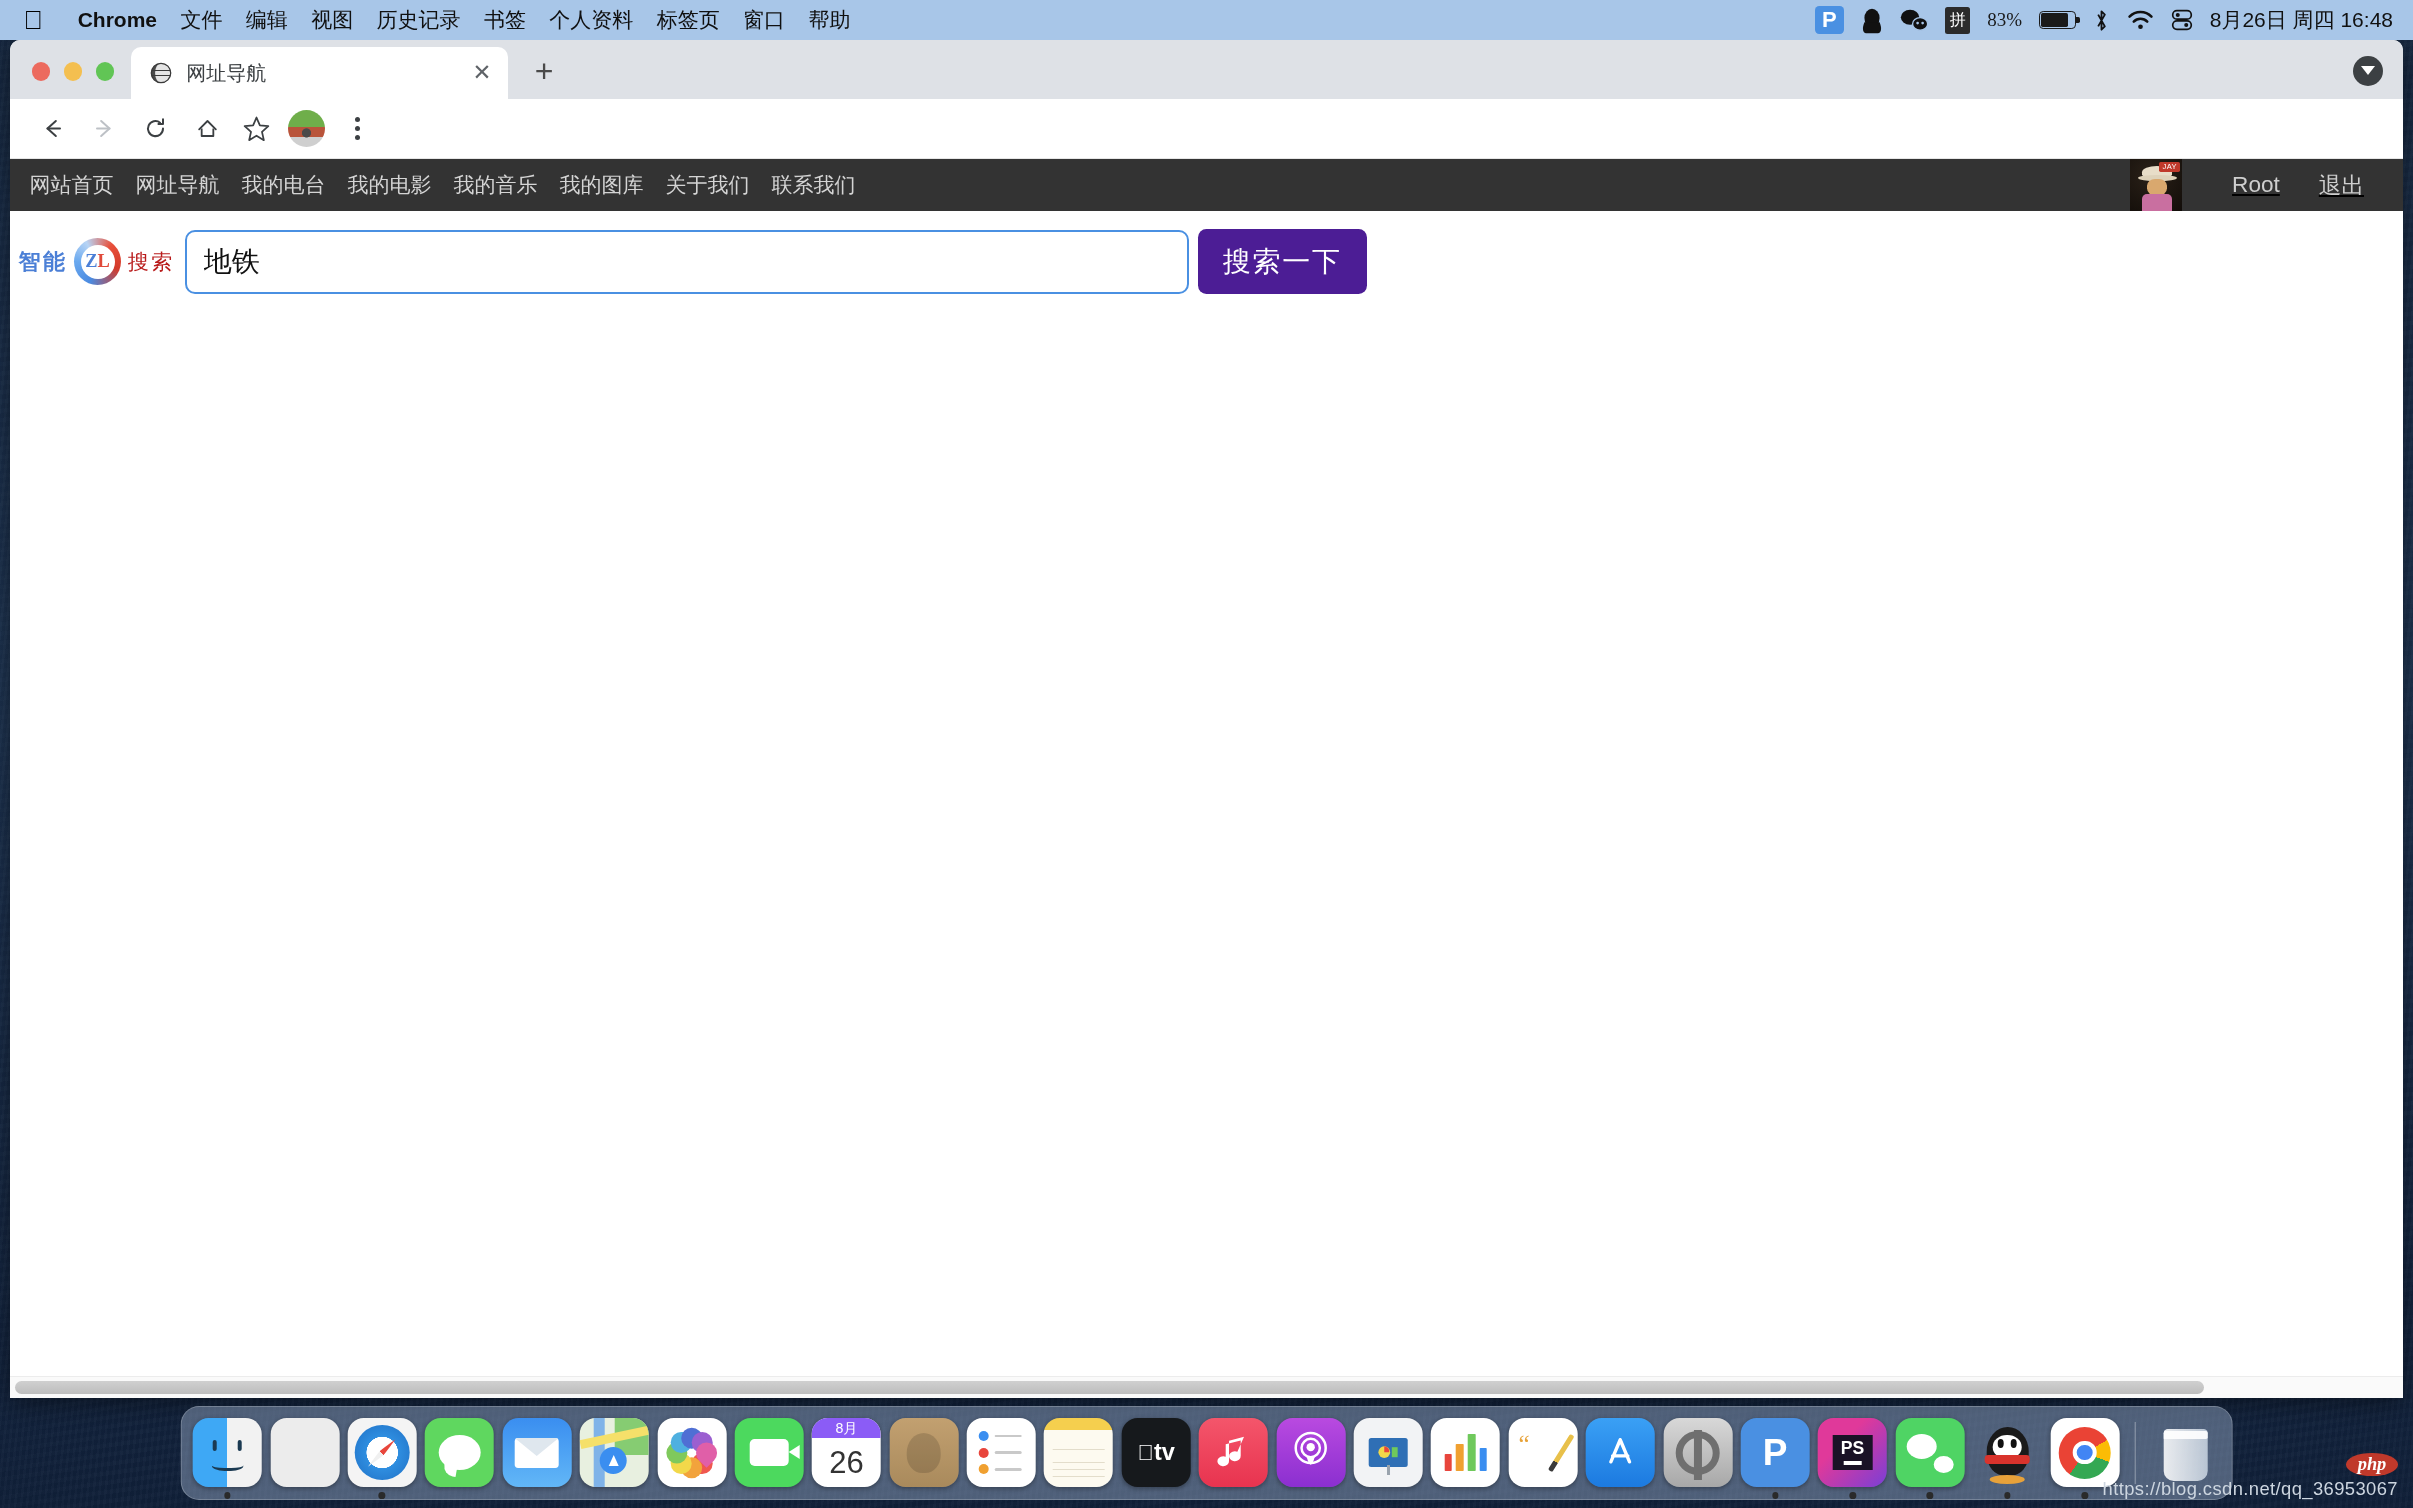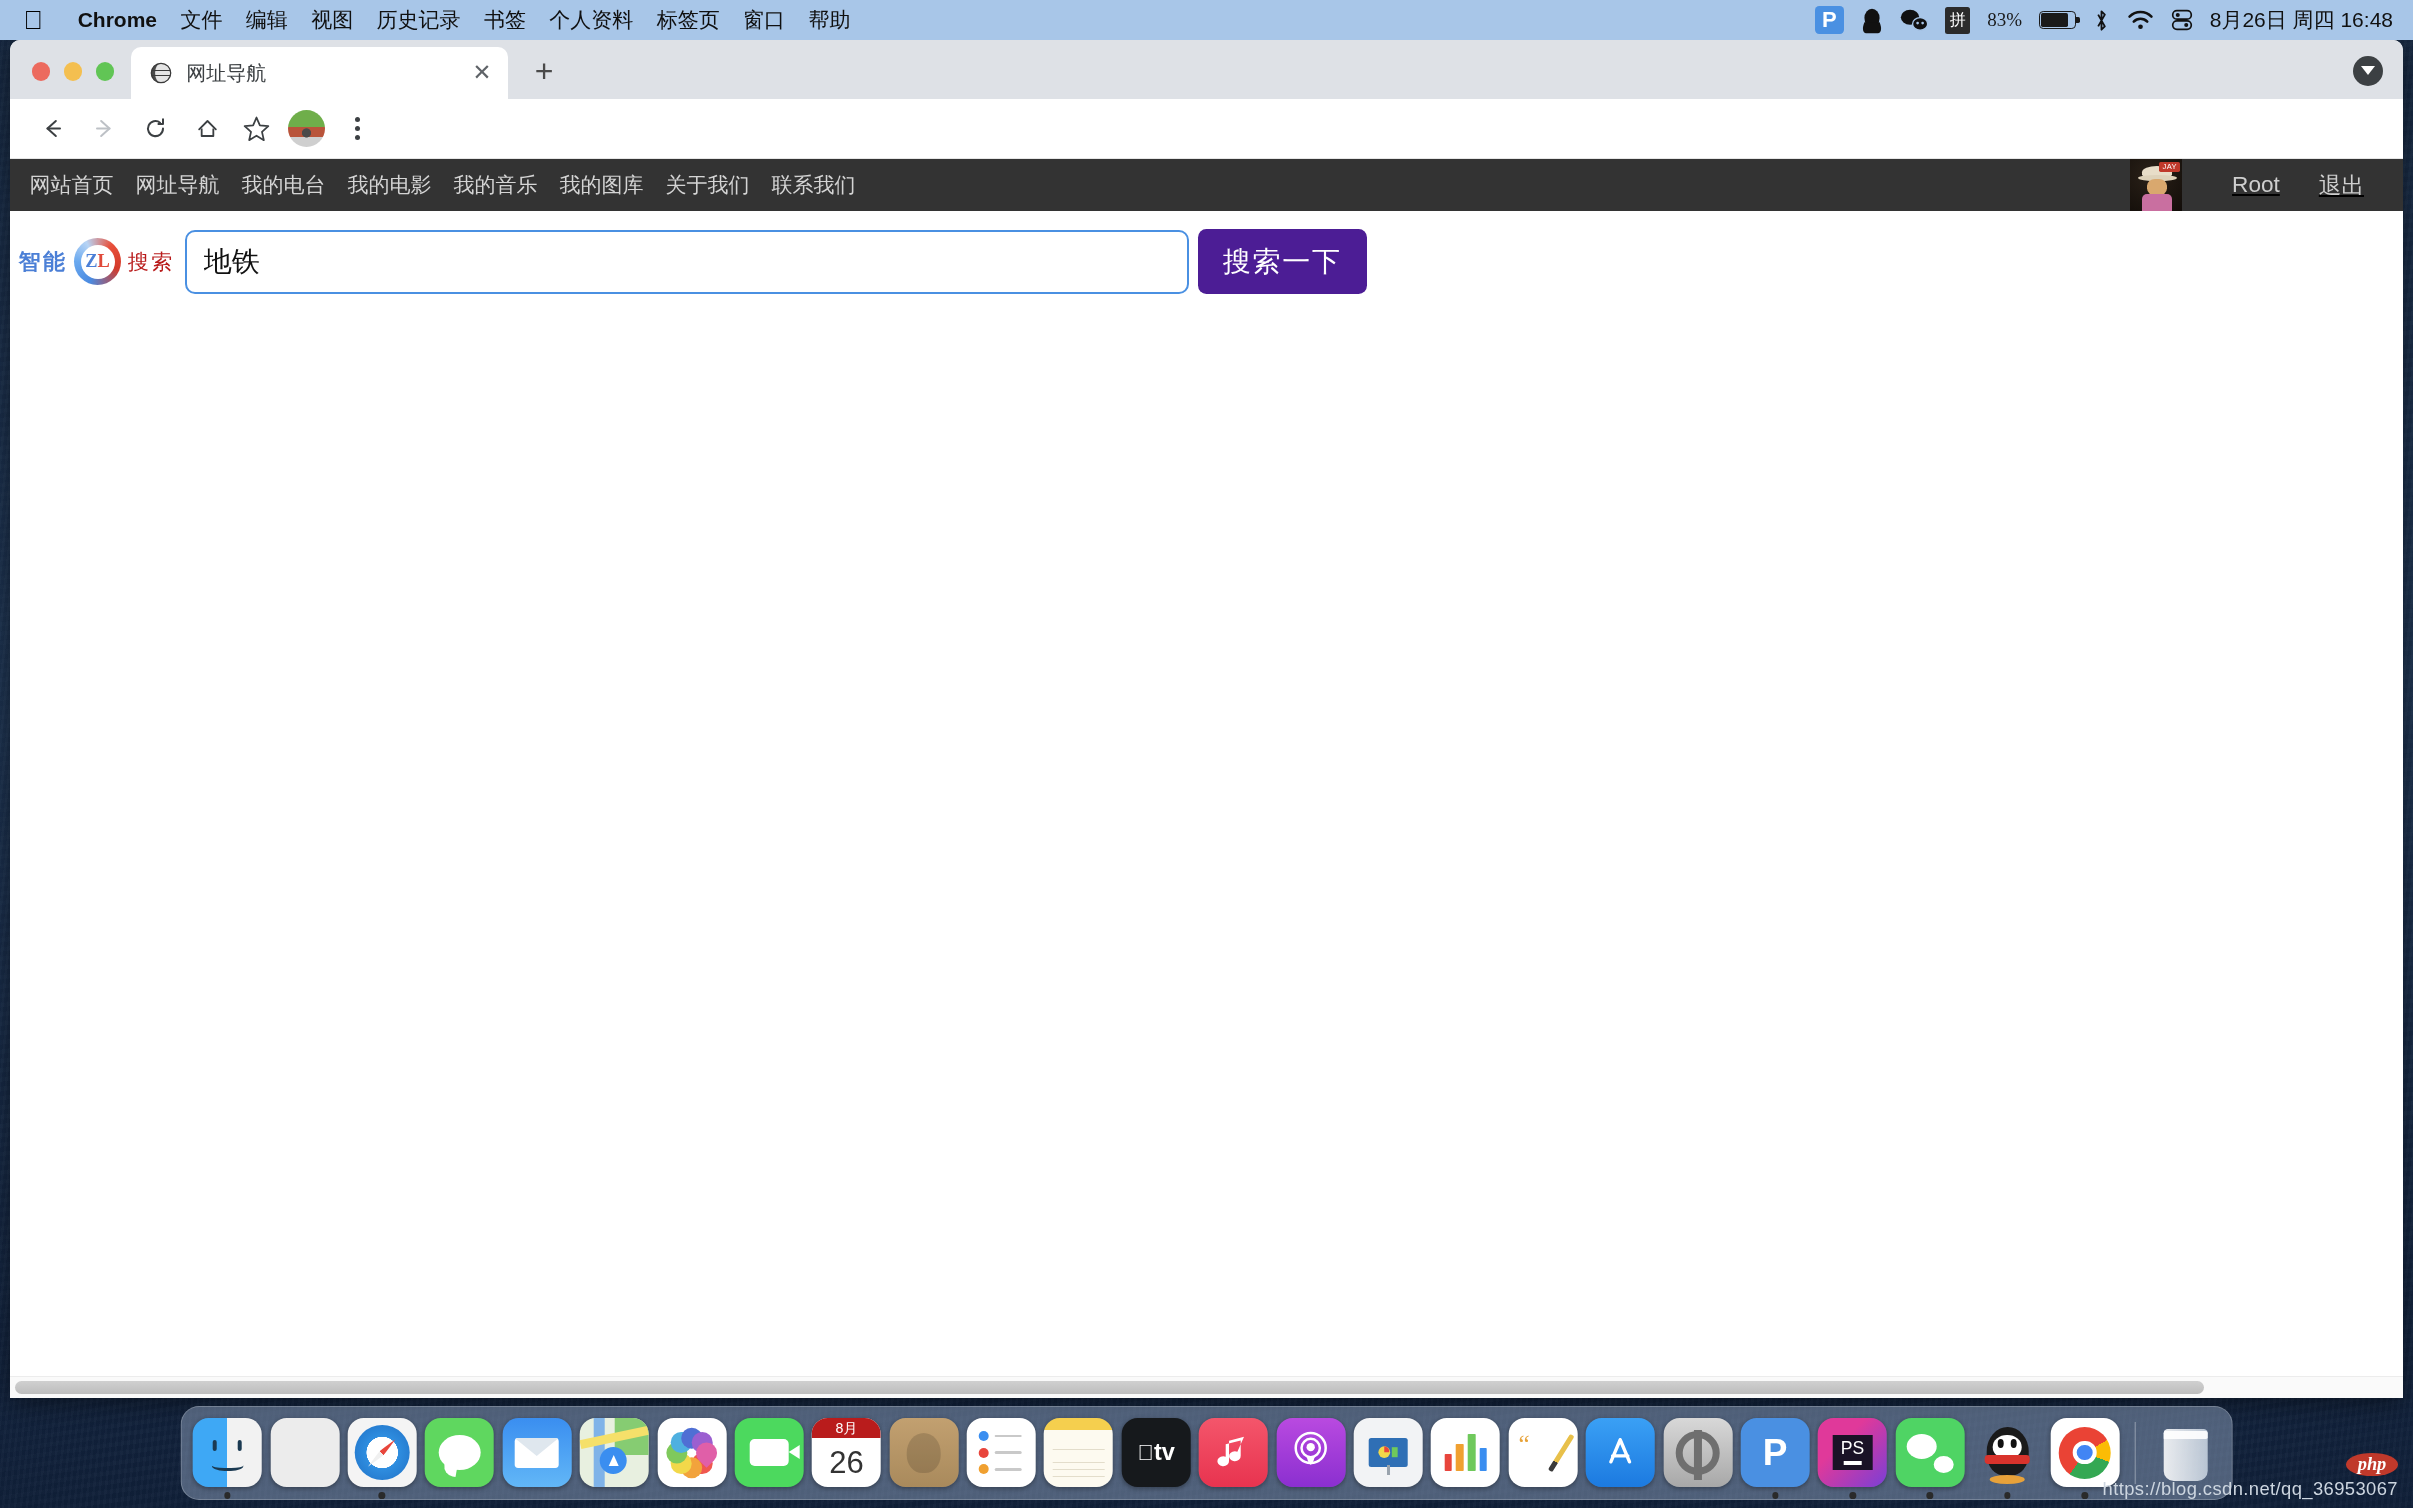--- a/index.html
+++ b/index.html
@@ -308,21 +308,21 @@
   .i-maps .road2 { position:absolute;left:0;top:15px;width:100%;height:9.2px;background:#f5e06a; transform: rotate(-12deg);}
   .i-maps .green { position:absolute;right:0;top:0;width:34px;height:37px;background:#86cc72;}
   .i-maps .pin { position:absolute;left:20px;top:28.5px;width:27px;height:27px;border-radius:50%;background:#3a8ef0;display:flex;align-items:center;justify-content:center;}
   .i-maps .pin::after{content:'';width:0;height:0;border-left:5px solid transparent;border-right:5px solid transparent;border-bottom:11.7px solid #fff;}
   .i-photos { background:#fff; }
   .i-photos .pet { position:absolute; left:50%; top:50%; width:21px; height:21px; border-radius:50% 50% 50% 0; transform-origin: 0 0; }
   .i-facetime { background:#4cd95e; }
   .i-facetime .cam { width:39px;height:27px;background:#fff;border-radius:5px; position:relative;}
   .i-facetime .cam::after{content:'';position:absolute;right:-11px;top:5.9px;width:0;height:0;border-top:7.5px solid transparent;border-bottom:7.5px solid transparent;border-right:11px solid #fff;}
   .i-calendar { background:#fff; flex-direction: column; }
-  .i-calendar .cal-top { width:100%; height:20px; background:#b91c1c; color:#fff; font-size:14.2px; display:flex;align-items:center;justify-content:center;}
+  .i-calendar .cal-top { width:100%; height:20px; background:#8b5cf6; color:#fff; font-size:14.2px; display:flex;align-items:center;justify-content:center;}
   .i-calendar .cal-day { flex:1; display:flex;align-items:center;justify-content:center;font-size:31px;color:#333;}
   .i-contacts { background: linear-gradient(180deg,#c2a070,#a98a5c); }
   .i-contacts .ct { width:34px;height:40px;border-radius:50% 50% 45% 45%;background:rgba(0,0,0,0.14);}
   .i-reminders { background:#fff; padding:11.7px; flex-direction:column; gap:6.7px; align-items:flex-start;}
   .i-reminders .rrow { display:flex;align-items:center;gap:5.9px;}
   .i-reminders .rdot { width:10px;height:10px;border-radius:50%;}
   .i-reminders .rline { width:27px;height:2.5px;background:#c9c9c9;border-radius:1.7px;}
   .i-notes { background: linear-gradient(180deg,#f5cf4e 0 17%, #fdfaf0 17% 100%); }
   .i-notes .nlines { position:absolute;left:8.4px;top:25px;right:8.4px;height:34px;
     background: repeating-linear-gradient(180deg, transparent 0 5.9px, #e3ddcb 5.9px 6.7px);}
@@ -338,21 +338,21 @@
   .i-pages { background:#fff; }
   .i-pages .quote { position:absolute;left:10px;top:11.7px;color:#e8a33a;font-size:25px;font-family:"Liberation Serif",serif;}
   .i-pages .pen { position:absolute;right:13.4px;top:13.4px;width:5px;height:42px;background:linear-gradient(180deg,#e8c04a 0 75%, #3a3a3a 75% 100%); transform:rotate(32deg);border-radius:1.7px;}
   .i-appstore { background: linear-gradient(180deg,#3aa0f5,#1c7ae0); }
   .i-sysprefs { background: linear-gradient(180deg,#d8d8d8,#a8a8a8); }
   .i-sysprefs .gear { width:44px;height:44px;border-radius:50%;border:7.5px solid #6f6f6f; position:relative;}
   .i-sysprefs .gear::after{content:'';position:absolute;left:50%;top:-7.5px;transform:translateX(-50%);width:7.5px;height:50px;background:#6f6f6f;}
   .i-phpstorm { background:#4a90e2; }
   .i-ps { background: linear-gradient(135deg,#e0399a 0 35%, #7a3fd6 100%); }
   .i-ps .psq { width:40px;height:35px;background:#1a1226;display:flex;align-items:center;justify-content:center;flex-direction:column;}
-  .i-ps .pstxt { color:#fff;font-size:17.6px;font-weight:normal;line-height:1;}
+  .i-ps .pstxt { color:#fff;font-size:17.6px;font-weight:bold;line-height:1;}
   .i-ps .psbar { width:18.4px;height:3.4px;background:#fff;margin-top:3.4px;}
   .i-wechat { background:#4fd464; }
   .i-wechat .wb1 { position:absolute;left:11px;top:16px;width:30px;height:25px;background:#fff;border-radius:50%;}
   .i-wechat .wb2 { position:absolute;right:9.2px;bottom:12.6px;width:24px;height:21px;background:#fff;border-radius:50%;border:2.5px solid #4fd464;}
   .i-qq { background: transparent; box-shadow:none; }
   .i-qq .qbody { position:absolute;left:13.4px;top:8.4px;width:42px;height:49px;background:#1a1a1a;border-radius:50% 50% 44% 44%;}
   .i-qq .qface { position:absolute;left:20px;top:17px;width:28.5px;height:23.5px;background:#fff;border-radius:50%;}
   .i-qq .qeyeL { position:absolute;left:25px;top:21px;width:5.9px;height:8.4px;background:#111;border-radius:50%;}
   .i-qq .qeyeR { position:absolute;left:38px;top:21px;width:5.9px;height:8.4px;background:#111;border-radius:50%;}
   .i-qq .qscarf { position:absolute;left:11.7px;top:37px;width:45px;height:9.2px;background:#d9332c;border-radius:3.4px;}

